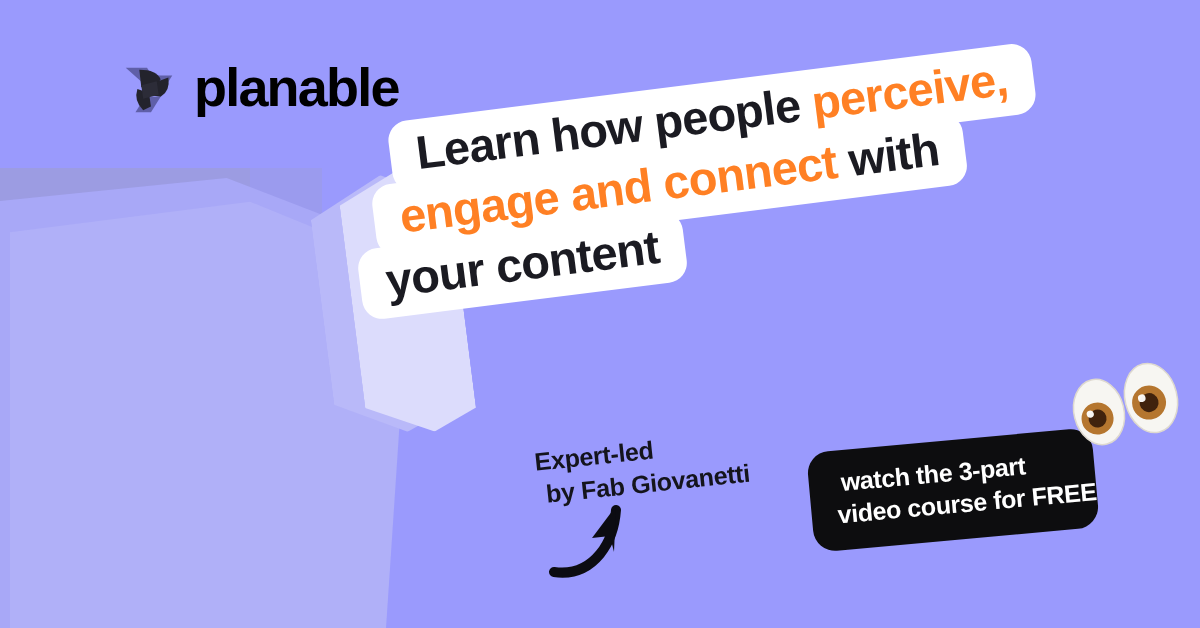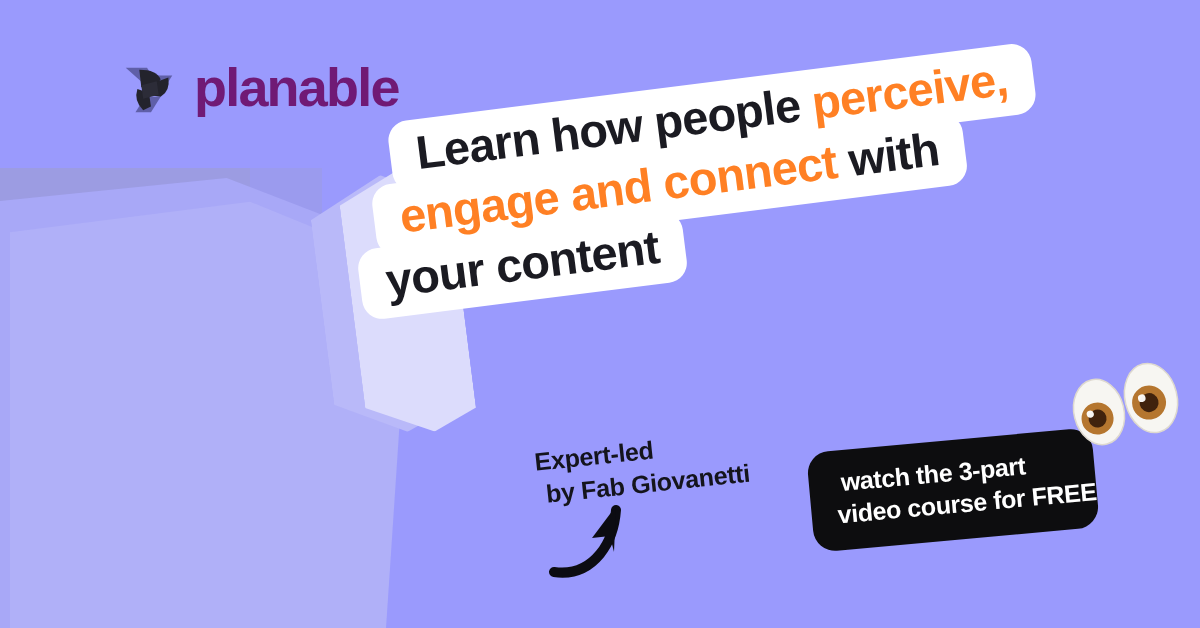--- a/index.html
+++ b/index.html
@@ -32,21 +32,21 @@
   .logo-mark {
     width: 62px;
     height: 62px;
     display: block;
   }
   .logo-word {
     font-family: "Liberation Sans", sans-serif;
     font-size: 54px;
     font-weight: 700;
     letter-spacing: -1.8px;
-    color: #701a75;
+    color: #000000;
     line-height: 1;
     transform: translateY(-2px);
   }
 
   
   .photo-stack {
     position: absolute;
     left: 0;
     bottom: 0;
     width: 470px;

